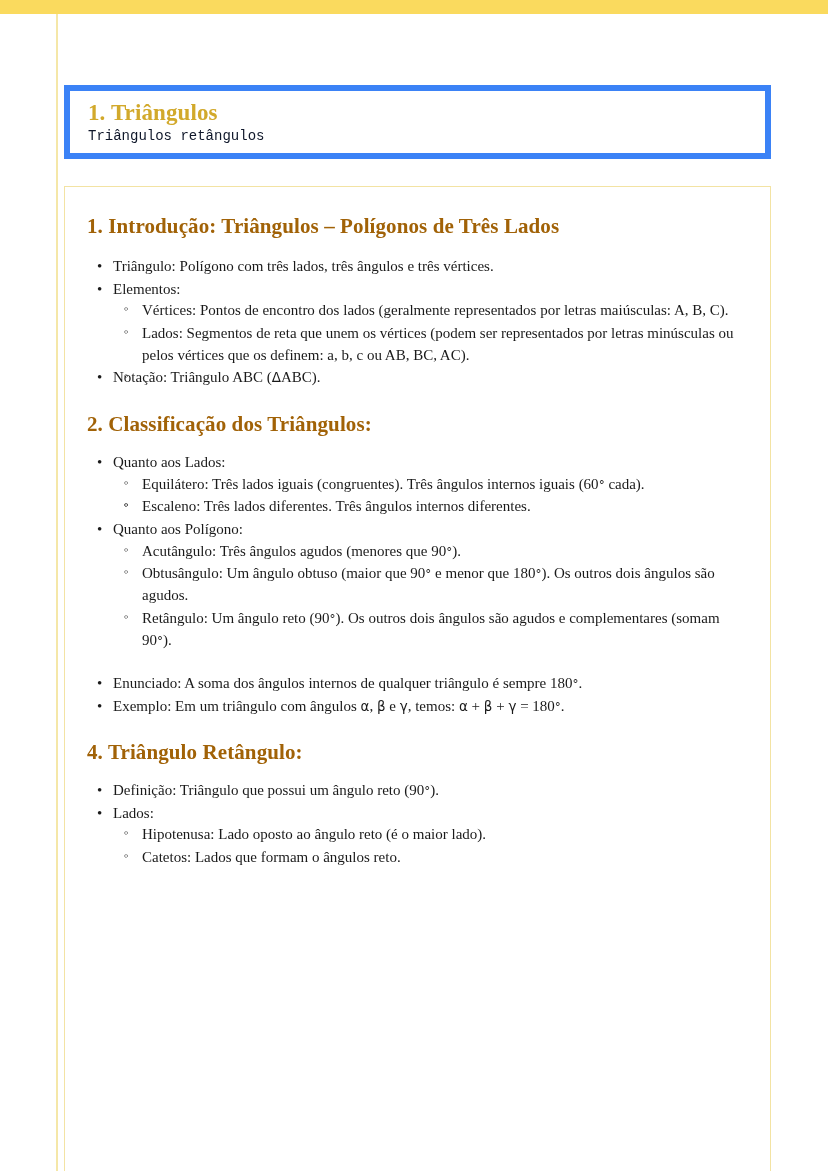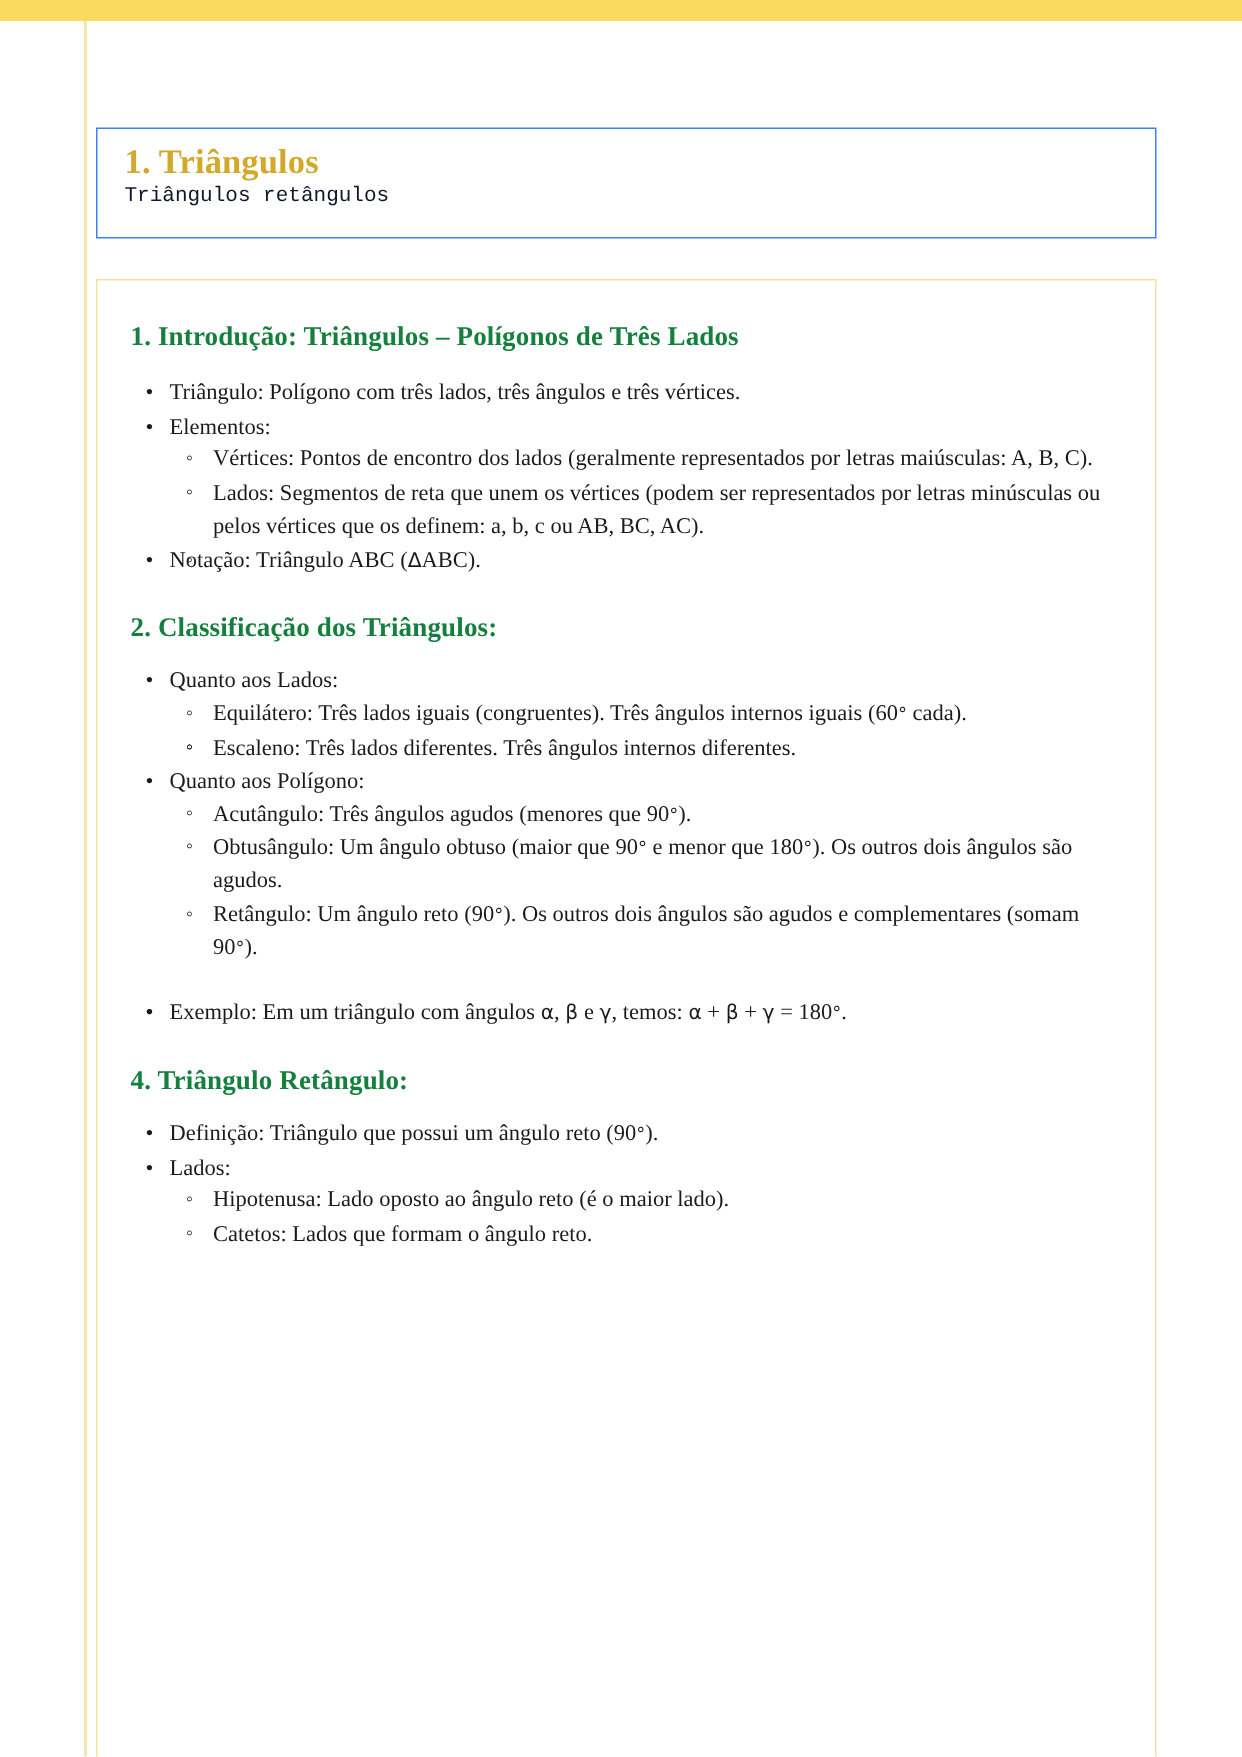--- a/index.html
+++ b/index.html
@@ -37,21 +37,21 @@
   }
 
   
   .title-card {
     position: absolute;
     left: 64px;
     top: 85px;
     width: 707px;
     height: 74px;
     box-sizing: border-box;
-    border: 1px solid #3b82f6;
+    border: 6px solid #3b82f6;
     background: #ffffff;
     padding: 9px 0 0 18px;
   }
   .doc-title {
     font-size: 23px;
     font-weight: bold;
     color: #d2a92b;
     line-height: 1.12;
     margin: 0;
     letter-spacing: 0.1px;
@@ -72,23 +72,23 @@
     width: 707px;
     height: 1000px;
     box-sizing: border-box;
     border: 1px solid #f3e3a3;
     border-bottom: none;
     background: #ffffff;
     padding: 26px 24px 0 22px;
   }
 
   h2.section-heading {
-    font-size: 18px;
+    font-size: 21px;
     font-weight: bold;
-    color: #15803d;
+    color: #a16207;
     margin: 0 0 14px 0;
     line-height: 1.3;
     letter-spacing: 0.1px;
   }
   .section + .section {
     margin-top: 22px;
   }
   .section-1 h2.section-heading { margin-bottom: 16px; }
 
   ul.lvl1 {
@@ -176,28 +176,28 @@
             </ul></li>
           <li><span class="marker">•</span><span>Quanto aos Polígono:</span><ul class="lvl2">
               <li><span class="marker">◦</span><span>Acutângulo: Três ângulos agudos (menores que 90<span class="deg">°</span>).</span></li>
               <li><span class="marker">◦</span><span>Obtusângulo: Um ângulo obtuso (maior que 90<span class="deg">°</span> e menor que 180<span class="deg">°</span>). Os outros dois ângulos são agudos.</span></li>
               <li><span class="marker">◦</span><span>Retângulo: Um ângulo reto (90<span class="deg">°</span>). Os outros dois ângulos são agudos e complementares (somam 90<span class="deg">°</span>).</span></li>
             </ul></li>
         </ul>
       </div>
       <div class="section section-3">
         <ul class="lvl1">
-          <li><span class="marker">•</span></li>
+          <li><span class="marker">•</span><span>Enunciado: A soma dos ângulos internos de qualquer triângulo é sempre 180<span class="deg">°</span>.</span></li>
           <li><span class="marker">•</span><span>Exemplo: Em um triângulo com ângulos <span class="sym">α</span>, <span class="sym">β</span> e <span class="sym">γ</span>, temos: <span class="sym">α</span> + <span class="sym">β</span> + <span class="sym">γ</span> = 180<span class="deg">°</span>.</span></li>
         </ul>
       </div>
       <div class="section section-4">
         <h2 class="section-heading">4. Triângulo Retângulo:</h2>
         <ul class="lvl1">
           <li><span class="marker">•</span><span>Definição: Triângulo que possui um ângulo reto (90<span class="deg">°</span>).</span></li>
           <li><span class="marker">•</span><span>Lados:</span><ul class="lvl2">
               <li><span class="marker">◦</span><span>Hipotenusa: Lado oposto ao ângulo reto (é o maior lado).</span></li>
-              <li><span class="marker">◦</span><span>Catetos: Lados que formam o ângulo reto.</span></li>
+              <li><span class="marker">◦</span><span>Catetos: Lados que formam o ângulos reto.</span></li>
             </ul></li>
         </ul>
       </div>
     </div>
 </div>
 
 </body></html>

